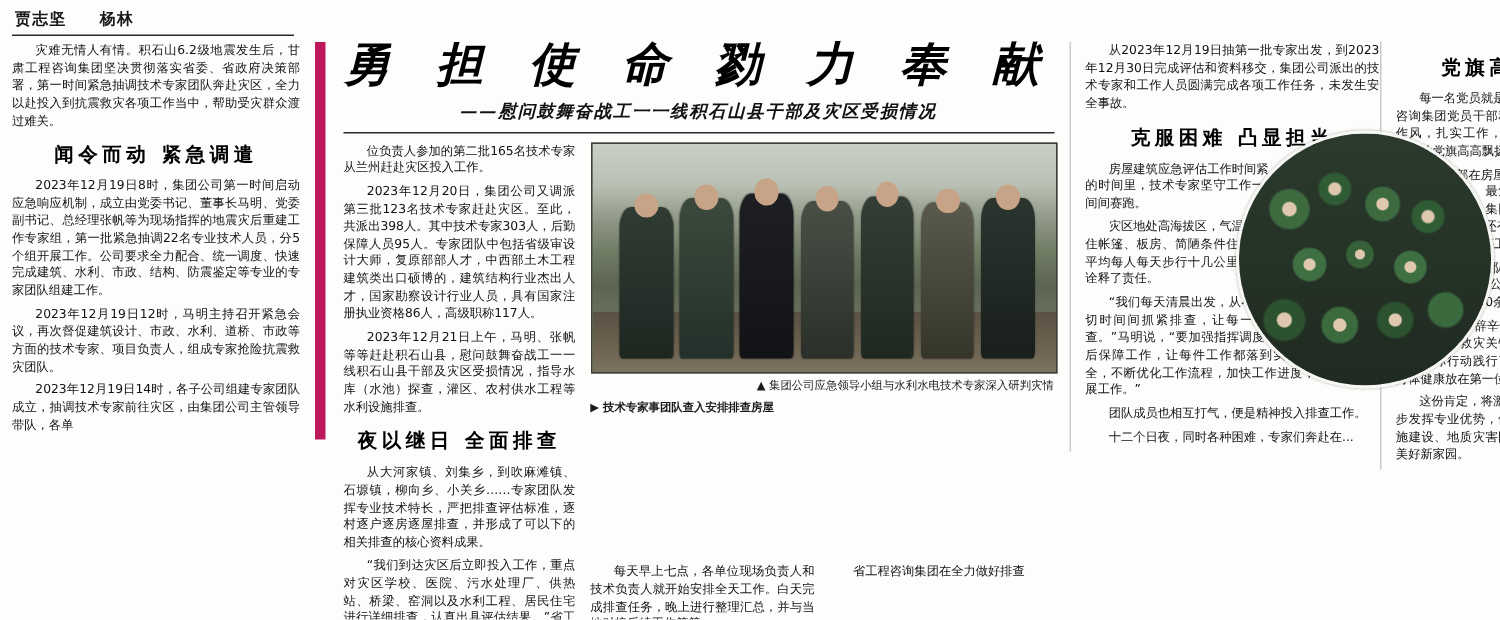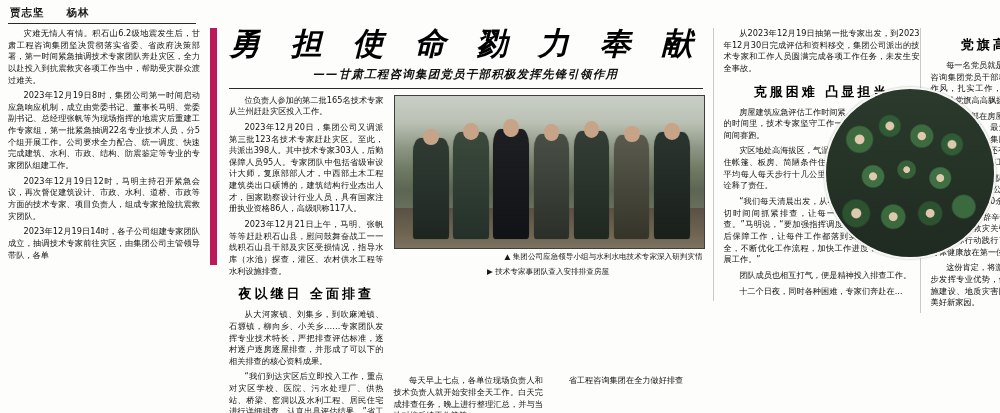--- a/index.html
+++ b/index.html
@@ -93,21 +93,21 @@
     border:1px solid #3c423b;
   }
   .photo-main{height:152px;}
   .cap{
     font-size:7.6px;
     text-align:right;
     margin:3px 0 5px 0;
     line-height:1.3;
     text-indent:0;
   }
-  .cap-r{text-align:center;}
+  .cap-r{text-align:left;font-weight:bold;}
   .photo-round{
     position:absolute;
     width:168px;height:168px;
     border-radius:50%;
     overflow:hidden;
     right:4px;bottom:86px;
     border:2px solid #f7f7f5;
     box-shadow:0 0 2px rgba(0,0,0,.35);
   }
   
@@ -181,30 +181,31 @@
   <div class="byline">
     <span>贾志坚</span>
     <span>杨林</span>
   </div>
   <div class="rule"></div>
 
   <div class="cols">
 
     <div class="col-left">
       <p>灾难无情人有情。积石山6.2级地震发生后，甘肃工程咨询集团坚决贯彻落实省委、省政府决策部署，第一时间紧急抽调技术专家团队奔赴灾区，全力以赴投入到抗震救灾各项工作当中，帮助受灾群众渡过难关。</p>
+      <h3 class="sec">闻令而动  紧急调遣</h3>
       <p>2023年12月19日8时，集团公司第一时间启动应急响应机制，成立由党委书记、董事长马明、党委副书记、总经理张帆等为现场指挥的地震灾后重建工作专家组，第一批紧急抽调22名专业技术人员，分5个组开展工作。公司要求全力配合、统一调度、快速完成建筑、水利、市政、结构、防震鉴定等专业的专家团队组建工作。</p>
       <p>2023年12月19日12时，马明主持召开紧急会议，再次督促建筑设计、市政、水利、道桥、市政等方面的技术专家、项目负责人，组成专家抢险抗震救灾团队。</p>
       <p>2023年12月19日14时，各子公司组建专家团队成立，抽调技术专家前往灾区，由集团公司主管领导带队，各单</p>
     </div>
 
     <div class="col-mid">
 
       <div class="masthead">
         <div class="mast-title">勇 担 使 命   勠 力 奉 献</div>
-        <div class="mast-sub">——甘肃工程咨询集团党员干部积极发挥先锋引领作用</div>
+        <div class="mast-sub">——慰问鼓舞奋战工一一线积石山县干部及灾区受损情况</div>
       </div>
       <div class="mast-rule"></div>
 
       <div class="mid-body">
 
         <div class="mid-c1">
           <p>位负责人参加的第二批165名技术专家从兰州赶赴灾区投入工作。</p>
           <p>2023年12月20日，集团公司又调派第三批123名技术专家赶赴灾区。至此，共派出398人。其中技术专家303人，后勤保障人员95人。专家团队中包括省级审设计大师，复原部部人才，中西部土木工程建筑类出口硕博的，建筑结构行业杰出人才，国家勘察设计行业人员，具有国家注册执业资格86人，高级职称117人。</p>
           <p>2023年12月21日上午，马明、张帆等等赶赴积石山县，慰问鼓舞奋战工一一线积石山县干部及灾区受损情况，指导水库（水池）探查，灌区、农村供水工程等水利设施排查。</p>
           <h3 class="sec">夜以继日  全面排查</h3>

